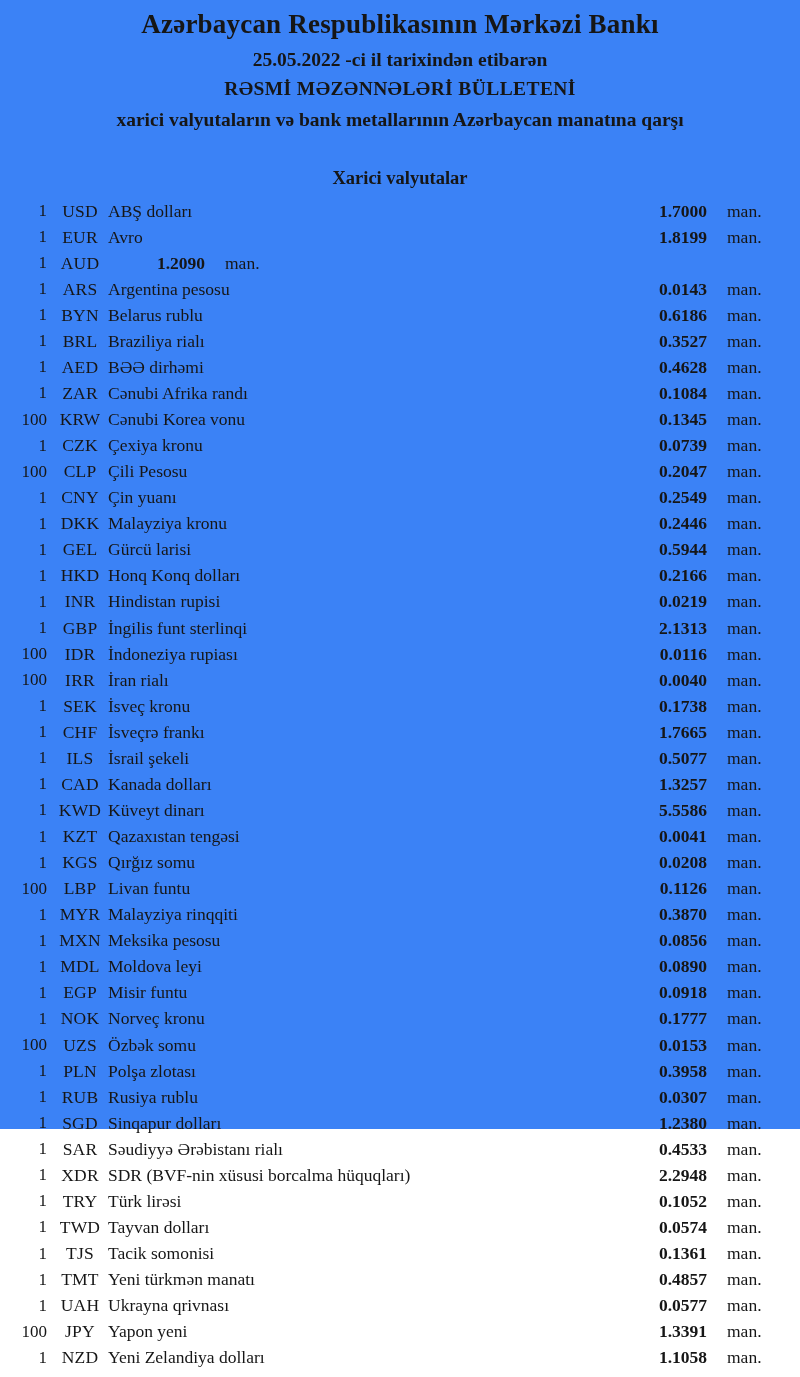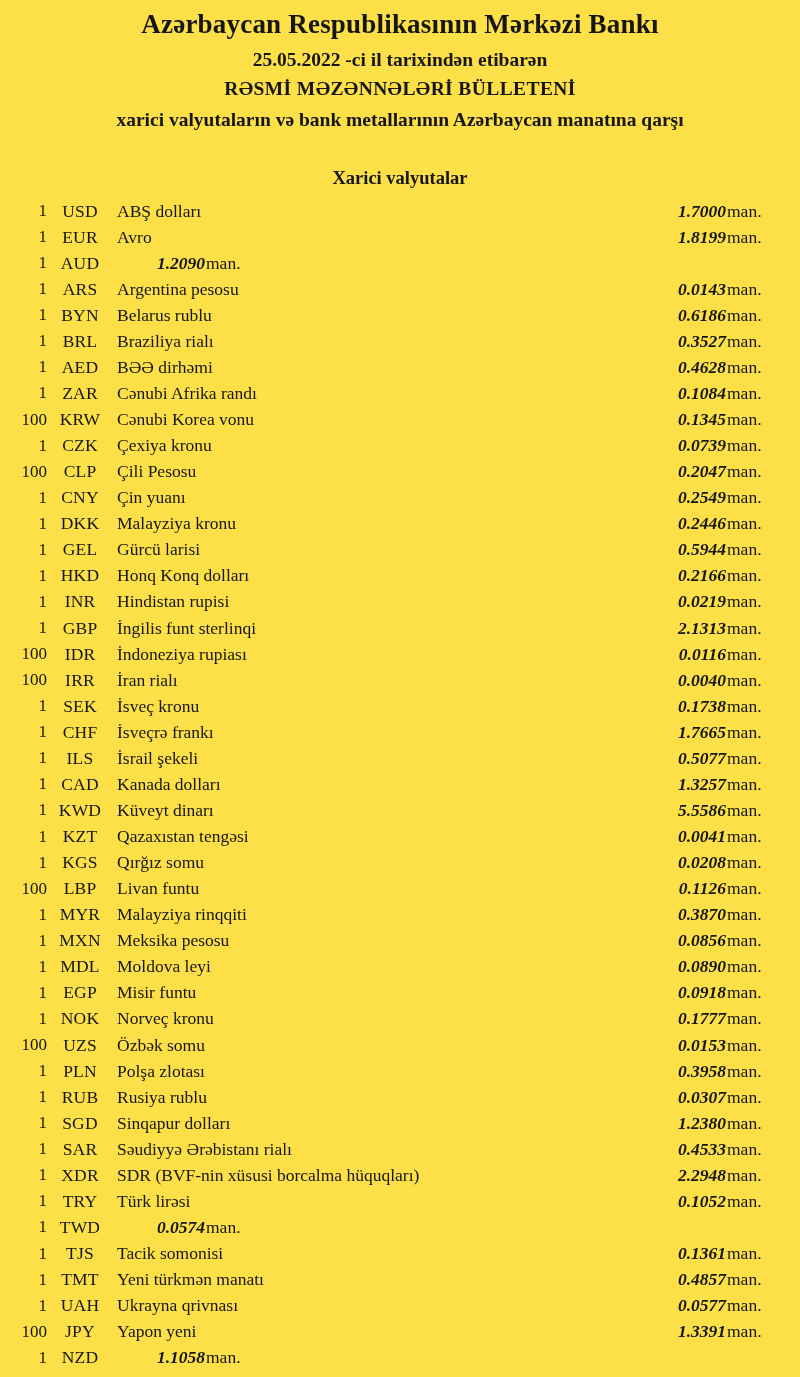--- a/index.html
+++ b/index.html
@@ -7,22 +7,22 @@
   body {
     width: 800px;
     height: 1377px;
     font-family: "Liberation Serif", "DejaVu Serif", serif;
     color: #161616;
     overflow: hidden;
   }
   .page {
     position: relative;
     width: 800px;
-    height: 1377px;
-    background: #fde047;
+    height: 1129px;
+    background: #3b82f6;
   }
   header { padding-top: 9px; text-align: center; }
   .bank-name {
     font-size: 27px;
     font-weight: 700;
     line-height: 30px;
     letter-spacing: 0.2px;
   }
   .hline {
     font-size: 19.5px;
@@ -43,23 +43,23 @@
   .row {
     display: flex;
     align-items: center;
     height: 26.07px;
     font-size: 17.5px;
     padding-right: 18px;
     white-space: nowrap;
   }
   .qty   { width: 47px; text-align: right; font-size: 17px; }
   .code  { width: 50px; margin-left: 8px; text-align: center; letter-spacing: 0.2px; }
-  .cname { flex: 1; margin-left: 12px; overflow: hidden; }
-  .rate  { width: 100px; text-align: right; font-weight: 700; font-style: italic; }
-  .unit  { width: 55px; margin-left: 1px; }
+  .cname { flex: 1; margin-left: 3px; overflow: hidden; }
+  .rate  { width: 100px; text-align: right; font-weight: 700; }
+  .unit  { width: 55px; margin-left: 20px; }
 </style>
 </head>
 <body>
 
 <div class="page">
   <header>
     <div class="bank-name">Azərbaycan Respublikasının Mərkəzi Bankı</div>
     <div class="hline date-line">25.05.2022 -ci il tarixindən etibarən</div>
     <div class="hline bulletin-line">RƏSMİ MƏZƏNNƏLƏRİ BÜLLETENİ</div>
     <div class="hline subject-line">xarici valyutaların və bank metallarının Azərbaycan manatına qarşı</div>
@@ -375,20 +375,21 @@
       <span class="qty">1</span>
       <span class="code">TRY</span>
       <span class="cname">Türk lirəsi</span>
       <span class="rate">0.1052</span>
       <span class="unit">man.</span>
     </div>
 
     <div class="row">
       <span class="qty">1</span>
       <span class="code">TWD</span>
+      <span class="cname">Tayvan dolları</span>
       <span class="rate">0.0574</span>
       <span class="unit">man.</span>
     </div>
 
     <div class="row">
       <span class="qty">1</span>
       <span class="code">TJS</span>
       <span class="cname">Tacik somonisi</span>
       <span class="rate">0.1361</span>
       <span class="unit">man.</span>
@@ -414,18 +415,19 @@
       <span class="qty">100</span>
       <span class="code">JPY</span>
       <span class="cname">Yapon yeni</span>
       <span class="rate">1.3391</span>
       <span class="unit">man.</span>
     </div>
 
     <div class="row">
       <span class="qty">1</span>
       <span class="code">NZD</span>
+      <span class="cname">Yeni Zelandiya dolları</span>
       <span class="rate">1.1058</span>
       <span class="unit">man.</span>
     </div>
   </div>
 
 </div>
 
 </body></html>

